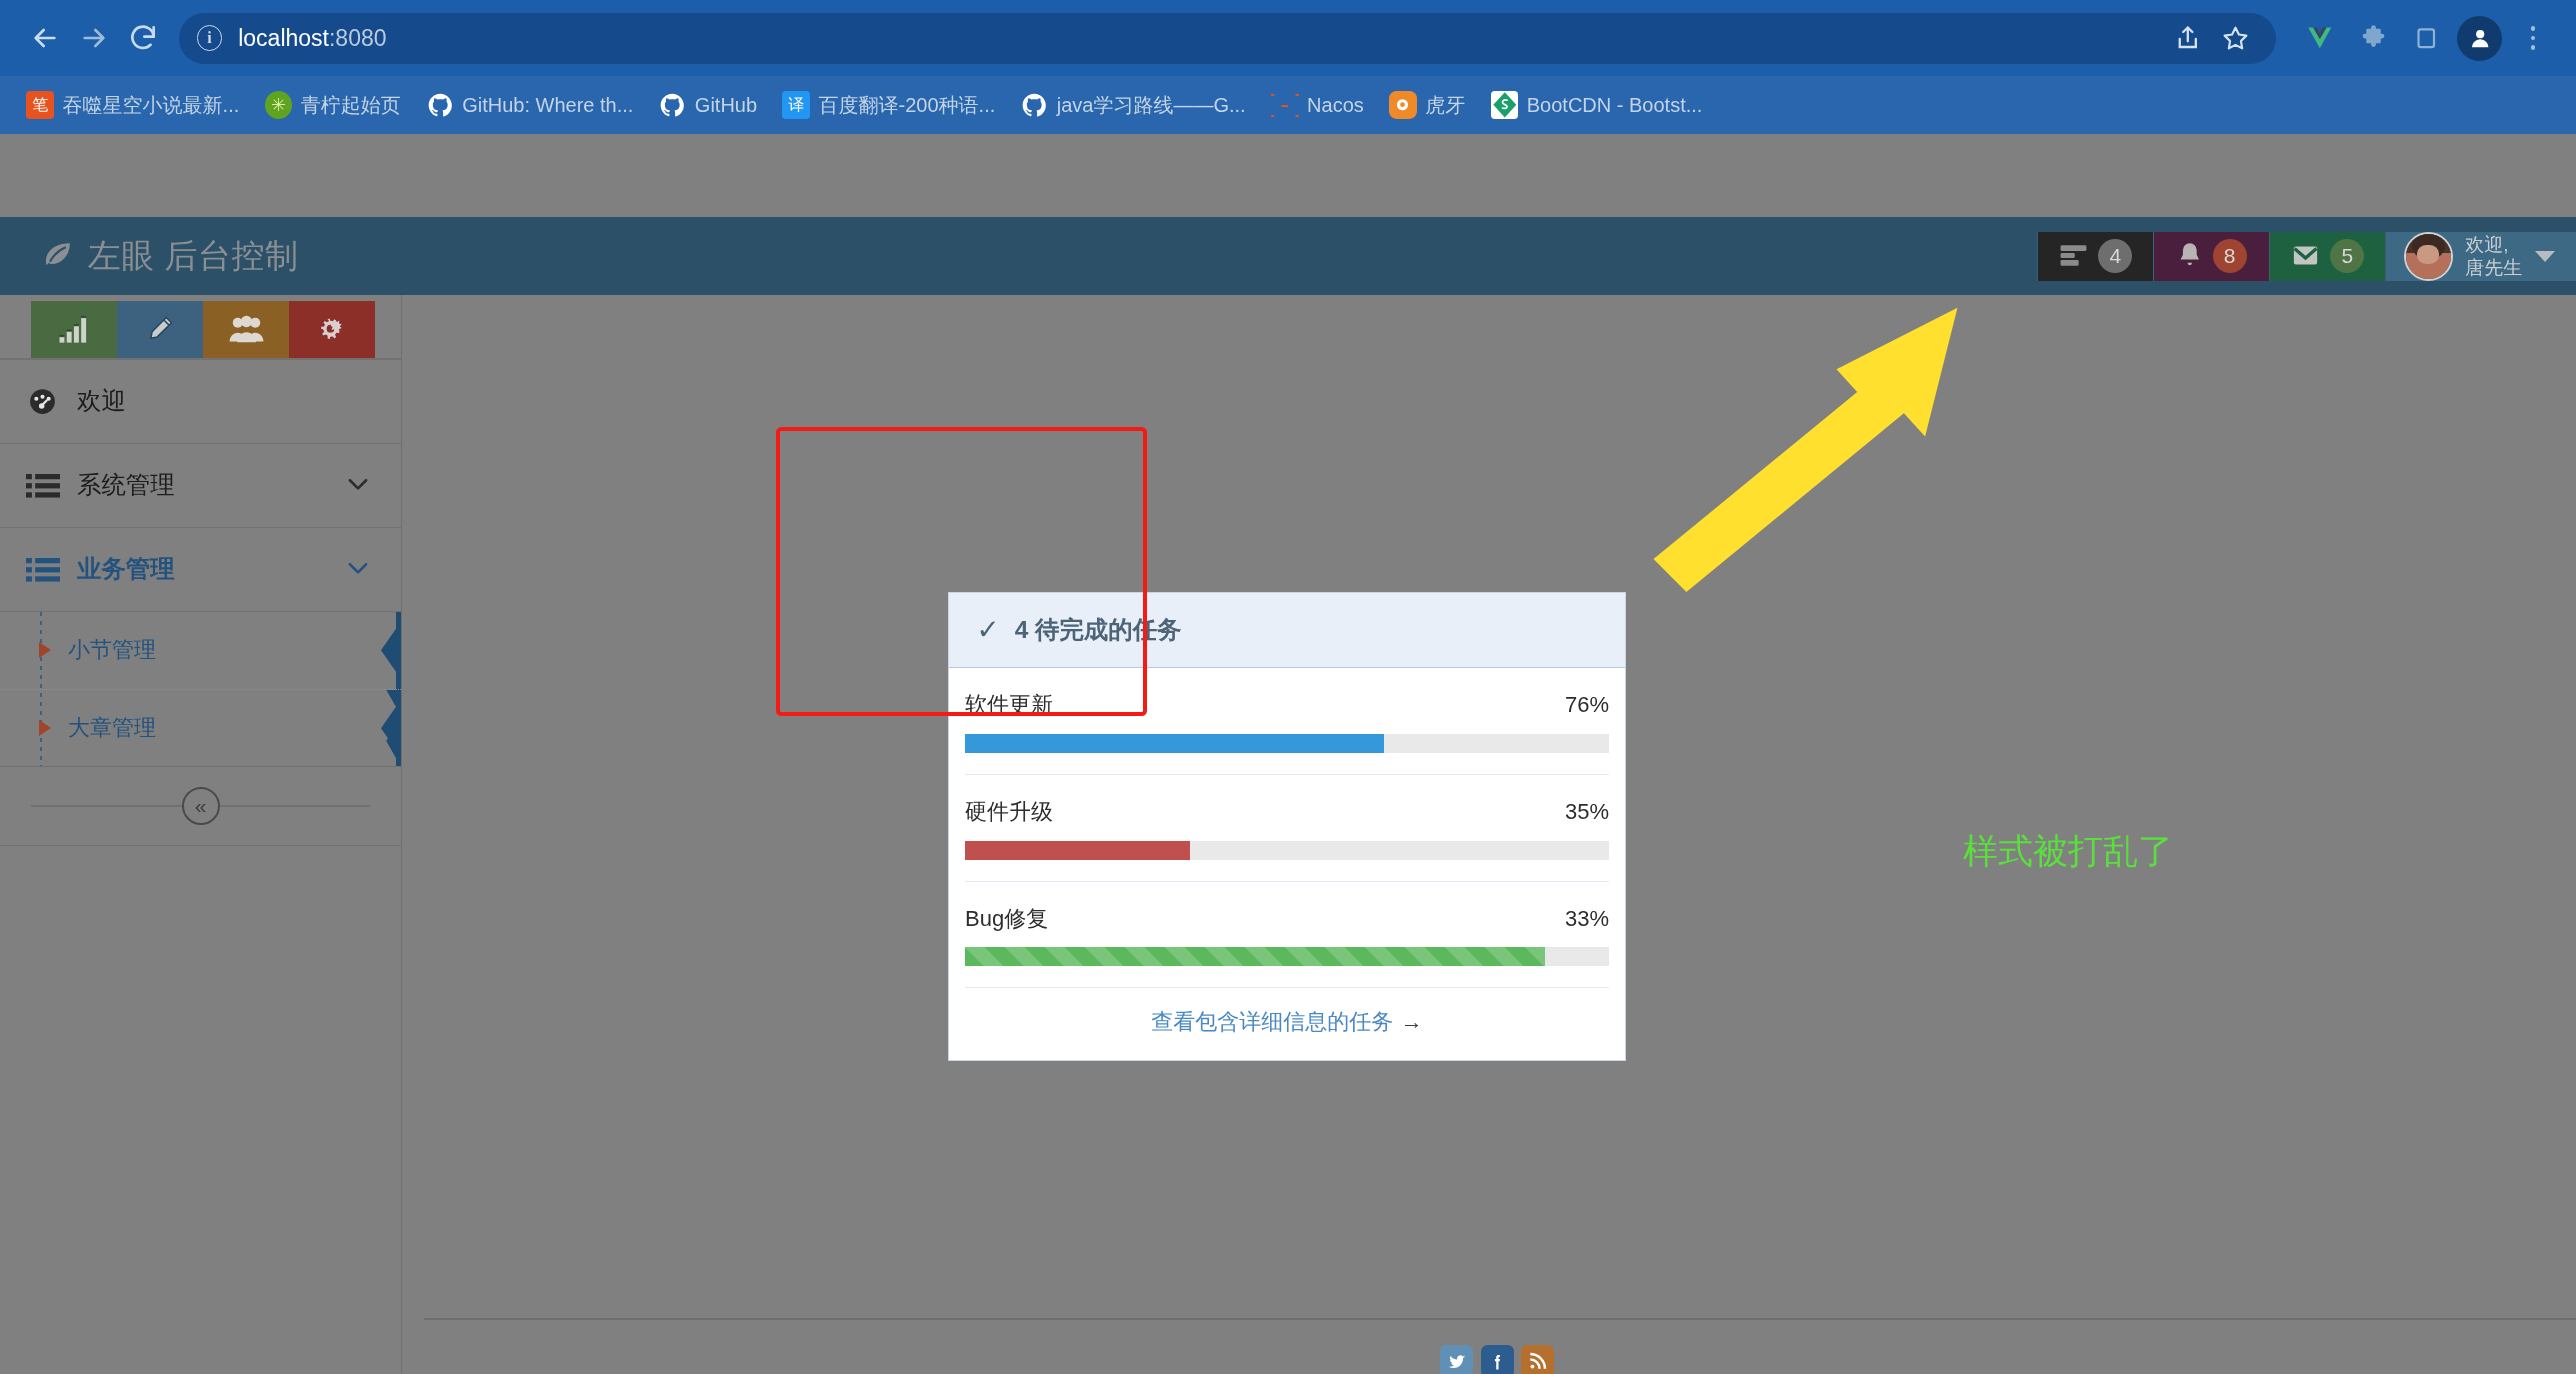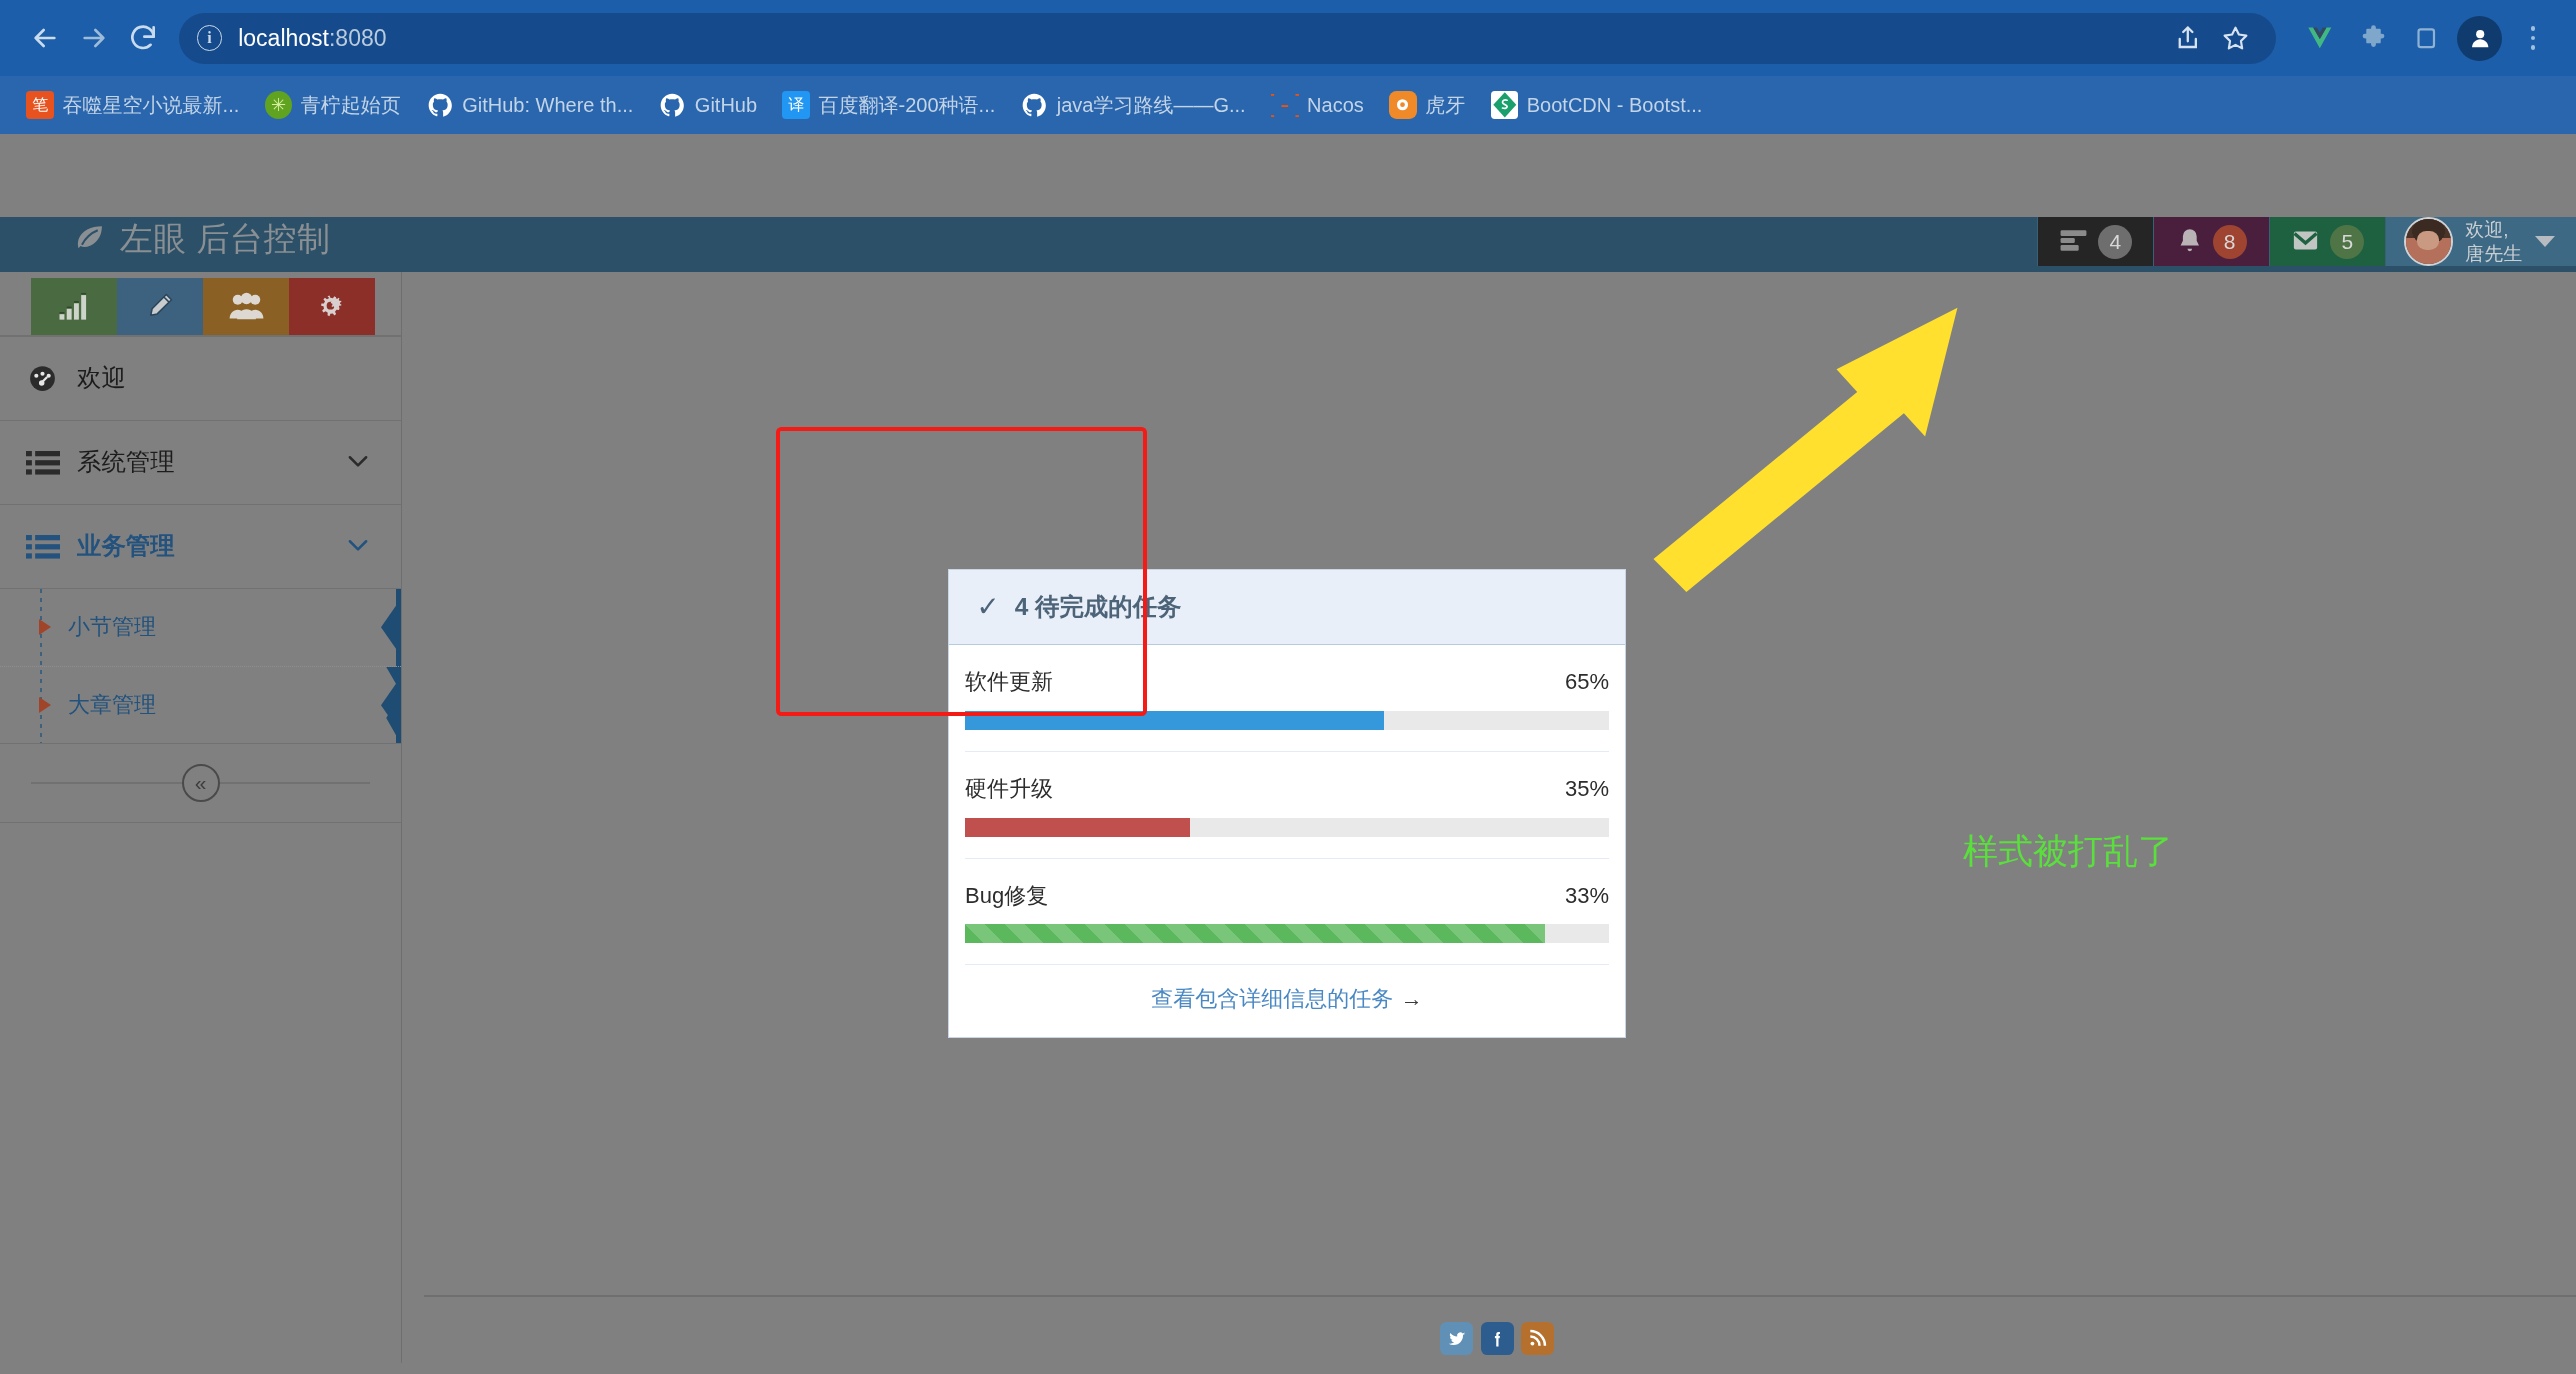--- a/index.html
+++ b/index.html
@@ -70,23 +70,22 @@
   }
   .bm { display:flex; align-items:center; gap:8.5px; padding:0 12.7px; flex:0 0 auto; }
   .bm-ico { width:27.6px; height:27.6px; border-radius:3.7px; display:flex; align-items:center;
     justify-content:center; font-size:15px; color:#fff; flex:0 0 auto; overflow:hidden;}
   .bm-label { color:#c3d4e6; font-size:20px; white-space:nowrap; }
 
   
   .app { position:absolute; left:0; top:217px; width:2576px; height:1158px; background:#808080; }
 
   .appbar {
-    height:55px; background:#2b5068; display:flex; align-items:flex-start;
+    height:78px; background:#2b5068; display:flex; align-items:center;
     position:relative;
-    padding-left:32px;
   }
   .brand { display:flex; align-items:center; padding-left:41px; gap:13.8px; }
   .brand-text { color:#8a8f93; font-size:33px; letter-spacing:0.5px; }
   .appbar-right { margin-left:auto; display:flex; align-items:stretch; }
   .nav-cell {
     width:116px; display:flex; align-items:center; justify-content:center; gap:9.5px;
     border-left:1.6px solid #3a5f78;
   }
   .nav-cell.tasks { background:#252525; }
   .nav-cell.bell  { background:#4a1f3e; }
@@ -551,21 +550,21 @@
         <div class="card">
           <div class="card-head">
             <span class="check-glyph">✓</span>
             <span class="card-head-title"><span>4</span> <span>待完成的任务</span></span>
           </div>
           <div class="card-body">
 
             <div class="task">
               <div class="task-row">
                 <span class="task-name">软件更新</span>
-                <span class="task-pct">65%</span>
+                <span class="task-pct">76%</span>
               </div>
               <div class="bar-track">
                 <div class="bar-fill" style="width:65%;background:#3498db;"></div>
               </div>
             </div>
 
             <div class="task">
               <div class="task-row">
                 <span class="task-name">硬件升级</span>
                 <span class="task-pct">35%</span>

